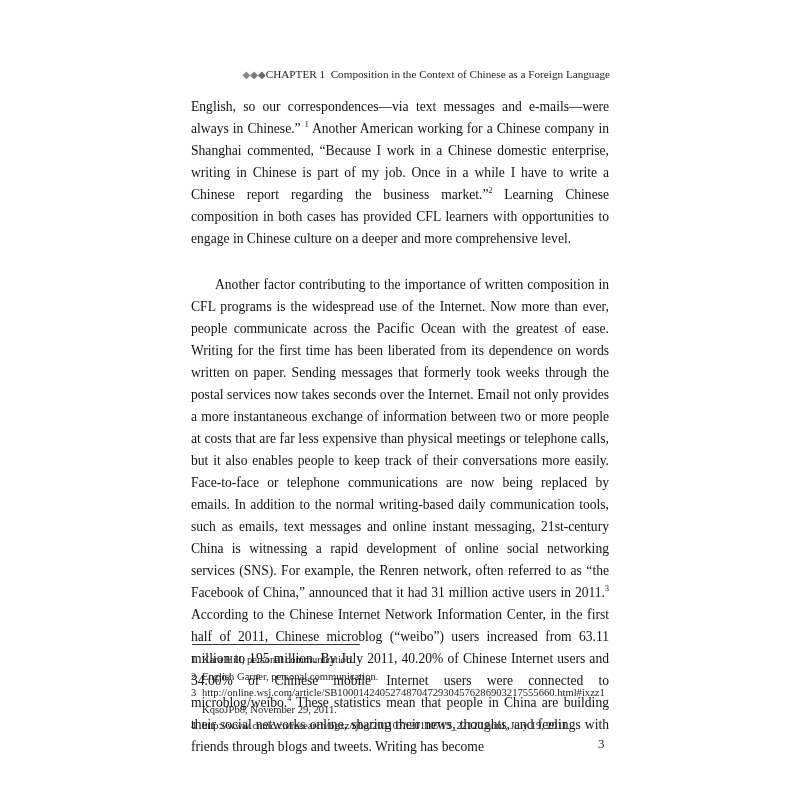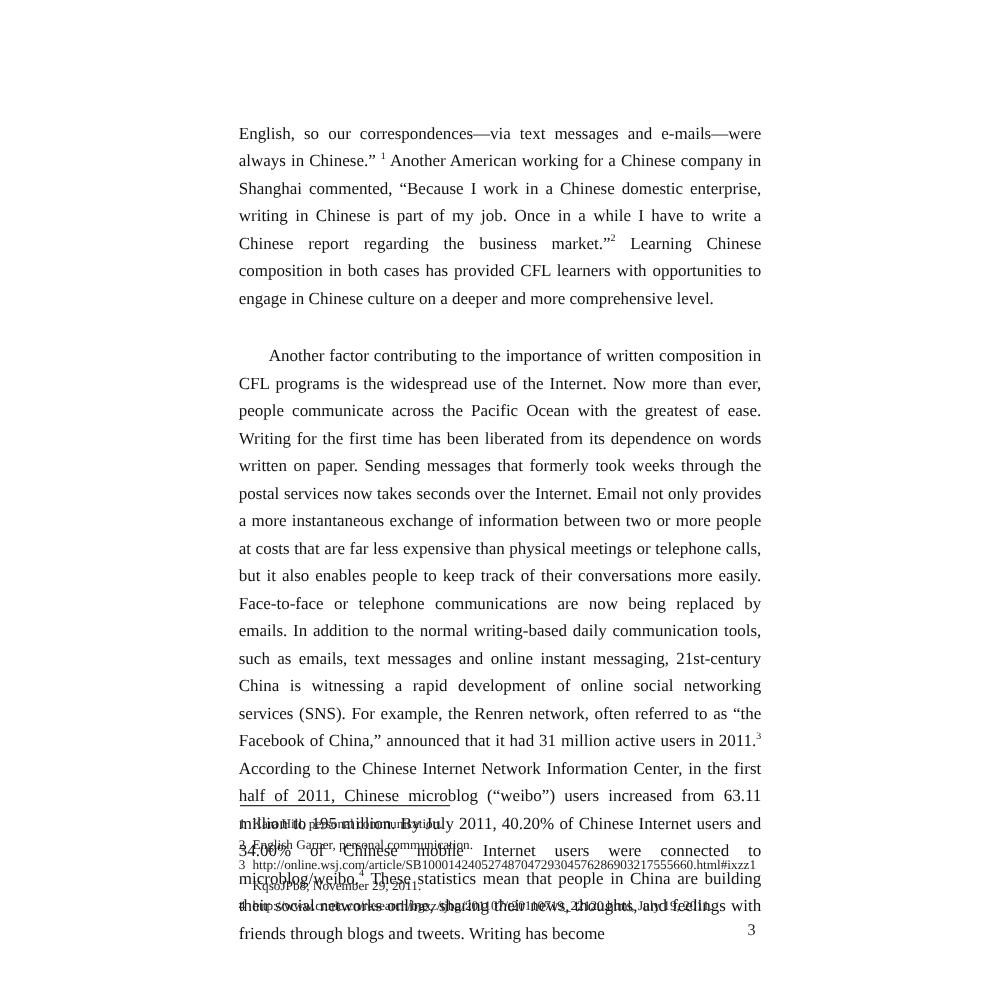--- a/index.html
+++ b/index.html
@@ -30,20 +30,23 @@
   .fn { display: flex; }
   .fn-num { width: 11px; flex: none; }
   .fn-text { flex: 1; word-break: break-all; font-family: Liberation Serif, serif; }
   .page-number { position: absolute; top: 736px; left: 598px; font-size: 13px; color: #222; }
 </style>
 </head>
 <body>
 
 <div class="page">
 
+  <div class="running-head">
+    <span class="diamond d1">◆</span><span class="diamond d2">◆</span><span class="diamond d3">◆</span><span style="white-space:pre">CHAPTER 1  Composition in the Context of Chinese as a Foreign Language</span>
+  </div>
 
   <div class="body-text">
     <p><span>English, so our correspondences—via text messages and e-mails—were always in Chinese.” </span><sup>1</sup><span> Another American working for a Chinese company in Shanghai commented, “Because I work in a Chinese domestic enterprise, writing in Chinese is part of my job. Once in a while I have to write a Chinese report regarding the business market.”</span><sup>2</sup><span> Learning Chinese composition in both cases has provided CFL learners with opportunities to engage in Chinese culture on a deeper and more comprehensive level.</span></p>
     <p class="indent"><span>Another factor contributing to the importance of written composition in CFL programs is the widespread use of the Internet. Now more than ever, people communicate across the Pacific Ocean with the greatest of ease. Writing for the first time has been liberated from its dependence on words written on paper. Sending messages that formerly took weeks through the postal services now takes seconds over the Internet. Email not only provides a more instantaneous exchange of information between two or more people at costs that are far less expensive than physical meetings or telephone calls, but it also enables people to keep track of their conversations more easily. Face-to-face or telephone communications are now being replaced by emails. In addition to the normal writing-based daily communication tools, such as emails, text messages and online instant messaging, 21st-century China is witnessing a rapid development of online social networking services (SNS). For example, the Renren network, often referred to as “the Facebook of China,” announced that it had 31 million active users in 2011.</span><sup>3</sup><span> According to the Chinese Internet Network Information Center, in the first half of 2011, Chinese microblog (“weibo”) users increased from 63.11 million to 195 million. By July 2011, 40.20% of Chinese Internet users and 34.00% of Chinese mobile Internet users were connected to microblog/weibo.</span><sup>4</sup><span> These statistics mean that people in China are building their social networks online, sharing their news, thoughts, and feelings with friends through blogs and tweets. Writing has become</span></p>
   </div>
 
   <div class="fn-rule"></div>
 
   <div class="footnotes">
     <div class="fn">

